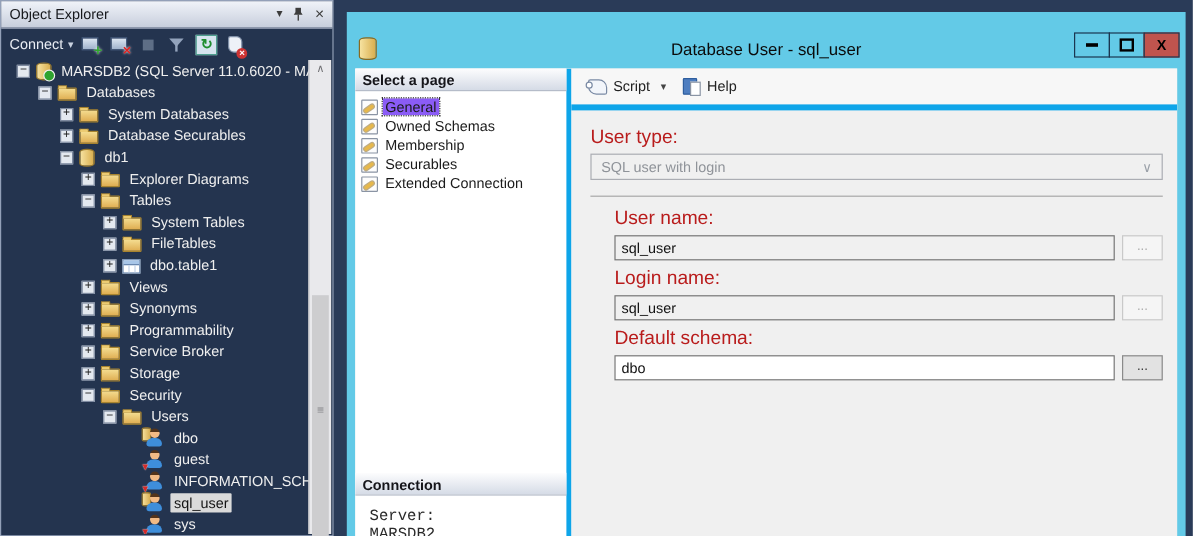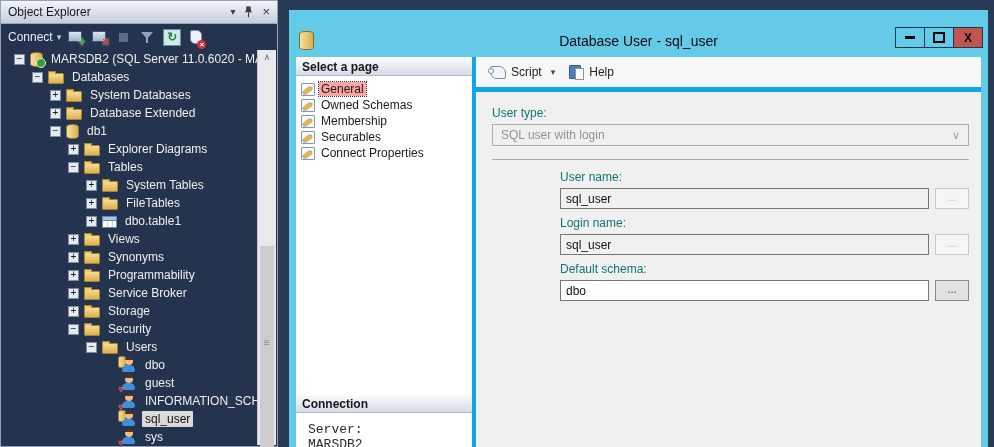--- a/index.html
+++ b/index.html
@@ -85,42 +85,42 @@
   .left-panel{width:176px;flex:none;background:#FFFFFF;border-right:4px solid #0ea5e9;position:relative;}
   .panel-header{height:19px;box-sizing:border-box;background:linear-gradient(#FDFDFE,#D5DBE6);
     border-bottom:1px solid #B5BCC9;font-weight:bold;font-size:12px;color:#15151A;padding:3px 0 0 6px;}
   .pages{padding:5px 0 0 5px;}
   .page-item{display:flex;align-items:center;height:16px;font-size:12px;color:#1A1A1A;cursor:default;}
   .page-icon{width:14px;height:13px;flex:none;background:#FDFDFD;border:1px solid #8A94A4;margin-right:4px;
     position:relative;border-radius:1px;box-sizing:border-box;}
   .page-icon::after{content:"";position:absolute;left:1px;bottom:3px;width:9px;height:3px;background:#E6B84C;
     transform:rotate(-35deg);border-radius:2px;box-shadow:0 0 0 1px rgba(138,106,32,.55);}
   .page-item .plabel{padding:0 2px;}
-  .page-item.selected .plabel{background:#fca5a5;outline:1px dotted #333;}
+  .page-item.selected .plabel{background:#8b5cf6;outline:1px dotted #333;}
   .connection-block{position:absolute;top:337px;left:0;right:0;}
   .conn-info{padding:9px 0 0 12px;font-size:13px;color:#2A2A2A;line-height:15px;font-family:Liberation Mono, monospace;}
   .main-panel{flex:1;display:flex;flex-direction:column;min-width:0;}
   .dlg-toolbar{height:30px;flex:none;background:#F7F7F7;border-bottom:5px solid #0ea5e9;
     display:flex;align-items:center;padding-left:14px;font-size:12px;color:#222;}
   .scroll-icon{width:16px;height:13px;background:#F2F5FA;border:1px solid #7A8AA4;
     border-radius:2px 7px 2px 7px;position:relative;margin-right:5px;box-sizing:border-box;}
   .scroll-icon::before{content:"";position:absolute;left:-3px;top:1px;width:4px;height:4px;
     border:1px solid #7A8AA4;border-radius:50%;background:#fff;}
   .dd-arrow{font-size:9px;color:#444;margin:0 14px 0 9px;}
   .help-icon{width:12px;height:14px;background:#4E7EC0;border:1px solid #2E5E9E;border-radius:1px;
     position:relative;margin-right:8px;box-sizing:border-box;}
   .help-icon::after{content:"";position:absolute;right:-4px;top:2px;width:7px;height:10px;background:#fff;border:1px solid #8A94A4;}
   .form-area{padding:14px 12px 0 16px;}
-  .form-label{font-size:12px;color:#0f766e;margin-bottom:4px;}
+  .form-label{font-size:16px;color:#b91c1c;margin-bottom:4px;}
   .combo{height:22px;box-sizing:border-box;background:#F0F0F0;border:1px solid #ABADB3;
     display:flex;align-items:center;padding:0 8px;color:#8F9399;font-size:12px;}
   .combo .chev{margin-left:auto;color:#9AA0A8;font-size:11px;}
   .sep{height:1px;background:#A8A8A8;margin:13px 0 10px 0;}
   .fields{padding-left:20px;}
-  .fgroup{margin-bottom:7px;margin-left:48px;}
+  .fgroup{margin-bottom:7px;}
   .frow{display:flex;align-items:center;}
   .tbox{height:21px;box-sizing:border-box;flex:1;border:1px solid #767676;background:#F0F0F0;
     color:#111;font-size:12px;padding:0 5px;display:flex;align-items:center;margin-right:6px;}
   .tbox.enabled{background:#FFFFFF;}
   .browse{width:34px;height:21px;box-sizing:border-box;flex:none;border:1px solid #C9C9C9;background:#F5F5F5;
     color:#ADADAD;font-size:11px;text-align:center;line-height:17px;cursor:default;}
   .browse.enabled{border-color:#8A8A8A;background:#E2E2E2;color:#333;}
 </style>
 </head>
 <body>
@@ -172,21 +172,21 @@
           <span class="expander">+</span>
         </span>
         <span class="tico ic-folder"></span>
         <span class="tlabel">System Databases</span>
       </div>
       <div class="tree-row" style="padding-left: 48px;">
         <span class="exp-slot">
           <span class="expander">+</span>
         </span>
         <span class="tico ic-folder"></span>
-        <span class="tlabel">Database Extended</span>
+        <span class="tlabel">Database Securables</span>
       </div>
       <div class="tree-row" style="padding-left: 48px;">
         <span class="exp-slot">
           <span class="expander">−</span>
         </span>
         <span class="tico ic-database"></span>
         <span class="tlabel">db1</span>
       </div>
       <div class="tree-row" style="padding-left: 66px;">
         <span class="exp-slot">
@@ -355,21 +355,21 @@
           <div class="page-item">
             <span class="page-icon"></span>
             <span class="plabel">Membership</span>
           </div>
           <div class="page-item">
             <span class="page-icon"></span>
             <span class="plabel">Securables</span>
           </div>
           <div class="page-item">
             <span class="page-icon"></span>
-            <span class="plabel">Connect Properties</span>
+            <span class="plabel">Extended Connection</span>
           </div>
         </div>
       <div class="connection-block">
         <div class="panel-header">Connection</div>
         <div class="conn-info">
           <div>Server:</div>
           <div>MARSDB2</div>
 
         </div>
       </div>

